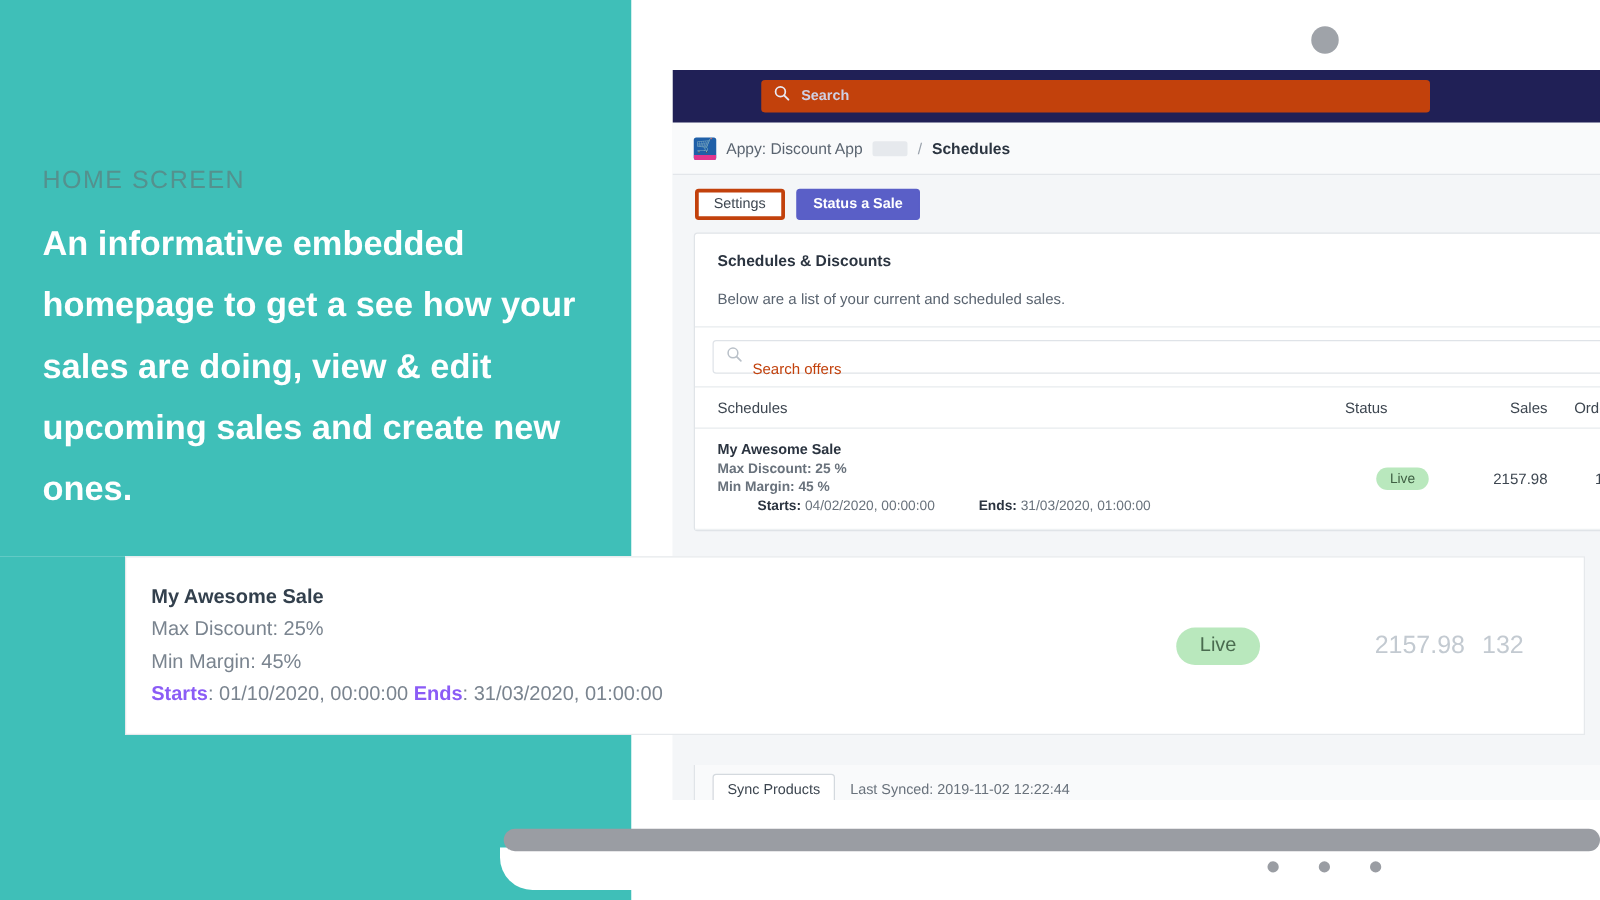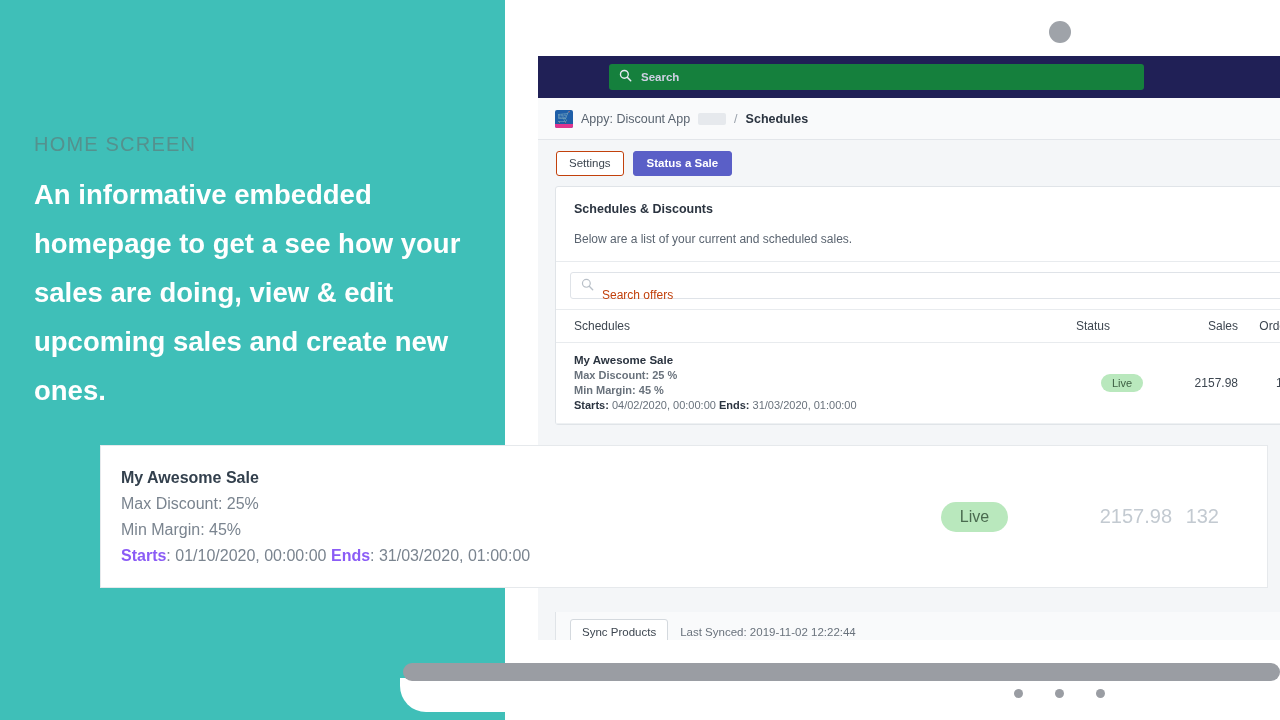--- a/index.html
+++ b/index.html
@@ -68,21 +68,21 @@
     position:absolute; left:538px; top:56px; width:742px; height:584px;
     background:#f4f6f8; z-index:3; overflow:hidden;
   }
 
   
   #top-nav{
     height:42px; background:#202056; position:relative;
   }
   #search-field{
     position:absolute; left:71px; top:8px; width:535px; height:26px;
-    background:#15803d; border-radius:3px;
+    background:#c2410c; border-radius:3px;
     display:flex; align-items:center; padding-left:10px; gap:9px;
   }
   #search-placeholder{
     font-size:11.5px; color:#cfd0e4; font-weight:bold;
   }
 
   
   #breadcrumb-bar{
     height:42px; background:#f9fafb; border-bottom:1px solid #e3e6ea;
     display:flex; align-items:center; padding-left:17px; gap:8px;
@@ -102,21 +102,21 @@
     width:28px; height:12px; background:#e6e9ed; border-radius:2px; display:inline-block;
   }
   .crumb-current{ font-size:12.5px; color:#2b3440; font-weight:bold; white-space:nowrap; }
 
   
   #action-bar{
     height:46px; background:#f4f6f8; display:flex; align-items:center;
     padding-left:18px; gap:9px;
   }
   #settings-button{
-    height:25px; padding:0 12px; background:#ffffff; border:1px solid #c2410c;
+    height:25px; padding:0 12px; background:#ffffff; border:3px solid #c2410c;
     border-radius:3px; font-size:11.5px; color:#3d4category; color:#3d4650;
     display:flex; align-items:center; cursor:pointer;
   }
   #create-sale-button{
     height:25px; padding:0 13px; background:#5a5fc7; border:1px solid #5a5fc7;
     border-radius:3px; font-size:11.5px; color:#ffffff; font-weight:bold;
     display:flex; align-items:center; cursor:pointer;
   }
 
   
@@ -148,21 +148,21 @@
   .th-orders{ width:58px; text-align:right; }
 
   #table-row{
     display:flex; align-items:center; min-height:68px;
     padding:10px 18px; border-bottom:1px solid #eef1f3;
   }
   .row-main{ flex:1; }
   .row-name{ font-size:11.5px; font-weight:bold; color:#2b3440; line-height:15px; }
   .row-meta{ font-size:11px; color:#69727c; line-height:15px;font-weight:bold; }
   .row-dates{ font-size:11px; color:#69727c; line-height:15px; }
-  .row-dates b{ color:#2b3440; }
+  .row-dates b{ color:#2b3440;margin-left:32px; }
   .cell-status{ width:92px; display:flex; justify-content:center; }
   .badge-live{
     background:#b9e8bd; color:#3f5f43; font-size:11px;
     border-radius:10px; padding:2px 11px; line-height:14px;
   }
   .cell-sales{ width:70px; text-align:right; font-size:12px; color:#3d4650; }
   .cell-orders{ width:58px; text-align:right; font-size:12px; color:#3d4650; }
 
   
   #sync-bar{

